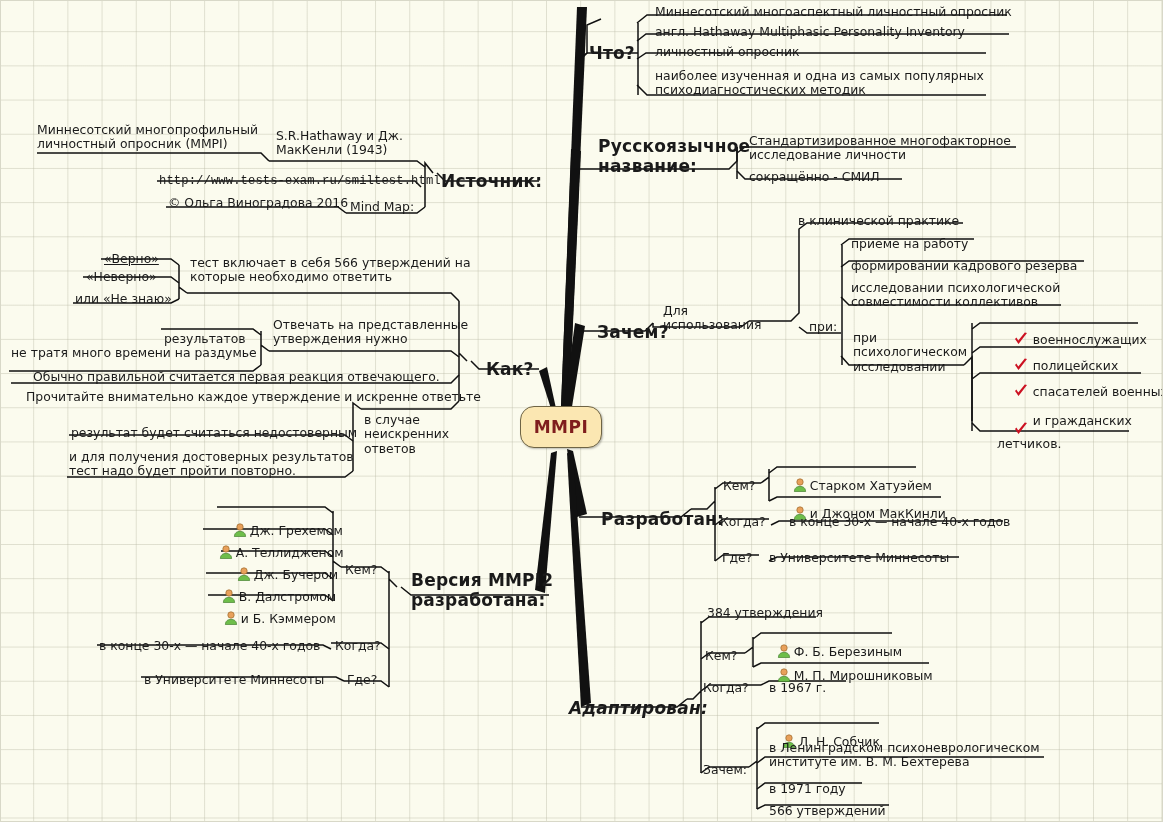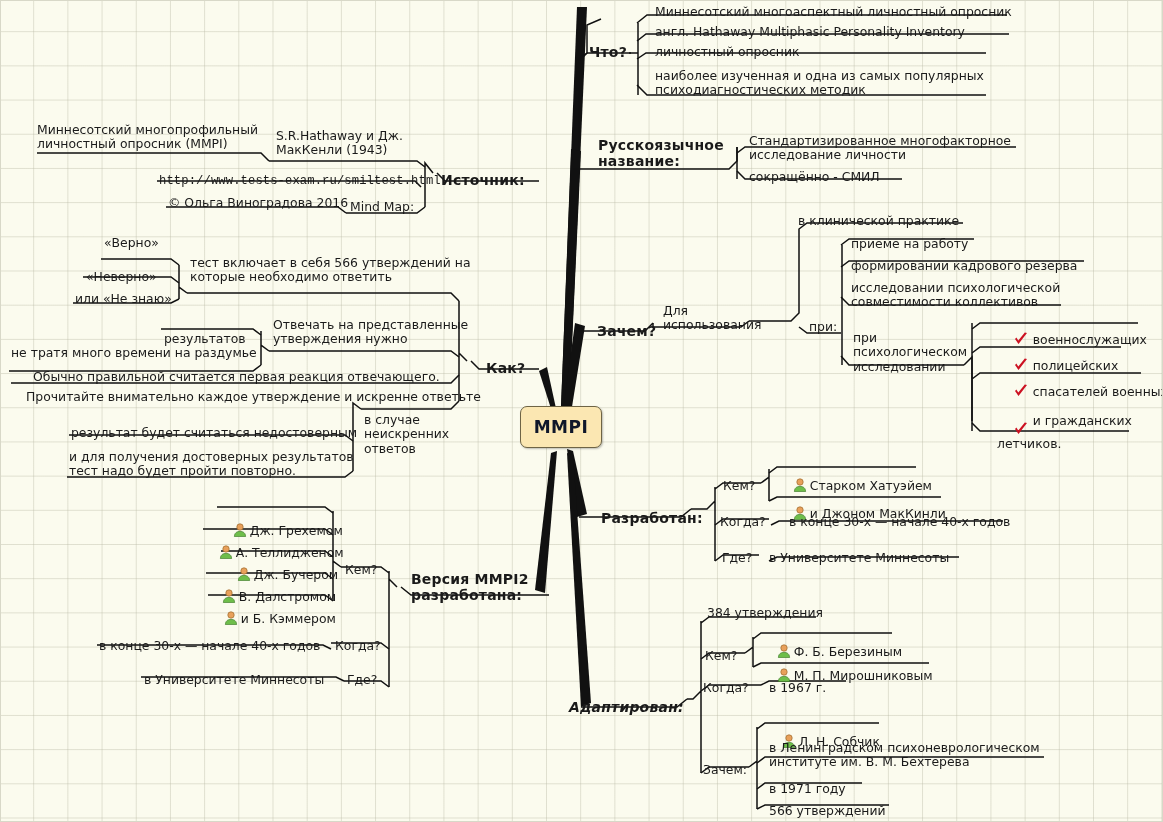--- a/index.html
+++ b/index.html
@@ -21,31 +21,31 @@
   }
   #wires{ position:absolute; left:0; top:0; width:1163px; height:822px; pointer-events:none; }
 
   .node{
     position:absolute;
     color:#1a1a1a;
     white-space:pre;
     line-height:1.16;
   }
   .n-reg { font-size:12.4px; }
-  .n-bold{ font-size:14px; font-weight:bold; letter-spacing:.2px;}
+  .n-bold{ font-size:17px; font-weight:bold; letter-spacing:.2px;}
   .n-mono{ font-family:Liberation Mono, monospace; font-size:12.2px; letter-spacing:.1px;}
 
   .center{
     position:absolute;
     background:#fbe7b2;
     border:1.6px solid #6e6445;
-    border-radius:7px;
+    border-radius:14px;
     box-shadow:1px 1px 2px rgba(0,0,0,.25);
     display:flex; align-items:center; justify-content:center;
-    font-size:17px; font-weight:bold; color:#0f172a;
+    font-size:17px; font-weight:bold; color:#7f1d1d;
     letter-spacing:.5px;
     z-index:5;
   }
 
   .ico{
     display:inline-block;
     width:14px; height:14px;
     vertical-align:-2px;
     margin-right:3px;
   }
@@ -225,21 +225,21 @@
       </svg><span>спасателей военных</span>
   </div>
   <div class="node n-reg" style="left:996px; top:399px;">
     <svg class="chk" viewBox="0 0 16 15" style="vertical-align:-12px;">
         <path d="M2 7 L5.5 12 L14 1 L11.8 0.4 L5.3 8.4 L3.4 5.6 Z" fill="#cc1122"></path>
       </svg><span>и гражданских
 летчиков.</span>
   </div>
 
   <div class="node n-bold" style="left:485px; top:359px;">Как?</div>
-  <div class="node n-reg" style="left:103px; top:235px;">«Верно»</div>
+  <div class="node n-reg" style="left:103px; top:251px;text-decoration:underline;">«Верно»</div>
   <div class="node n-reg" style="left:85px; top:269px;">«Неверно»</div>
   <div class="node n-reg" style="left:74px; top:291px;">или «Не знаю»</div>
   <div class="node n-reg" style="left:189px; top:255px;">тест включает в себя 566 утверждений на
 которые необходимо ответить</div>
   <div class="node n-reg" style="left:272px; top:317px;">Отвечать на представленные
 утверждения нужно</div>
   <div class="node n-reg" style="left:163px; top:331px;">результатов</div>
   <div class="node n-reg" style="left:10px; top:345px;">не тратя много времени на раздумье</div>
   <div class="node n-reg" style="left:32px; top:369px;">Обычно правильной считается первая реакция отвечающего.</div>
   <div class="node n-reg" style="left:25px; top:389px;">Прочитайте внимательно каждое утверждение и искренне ответьте</div>

